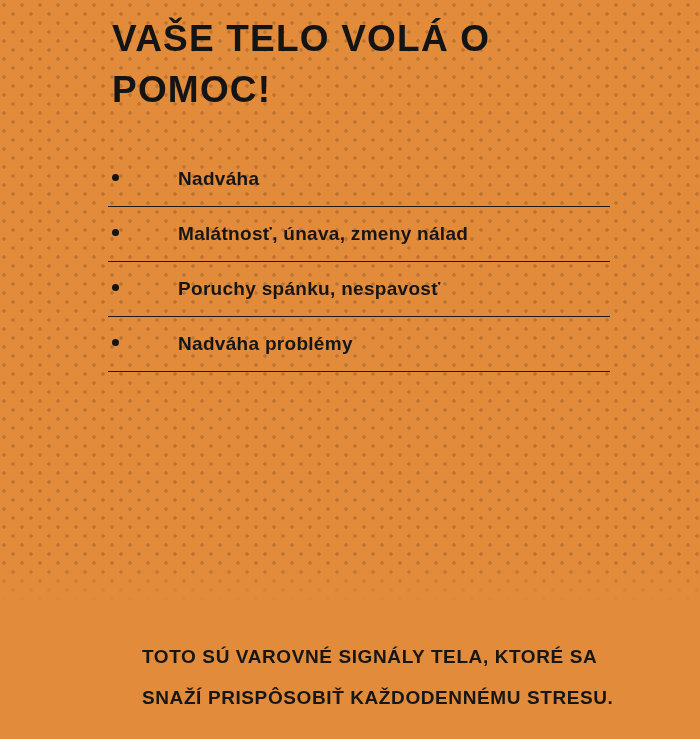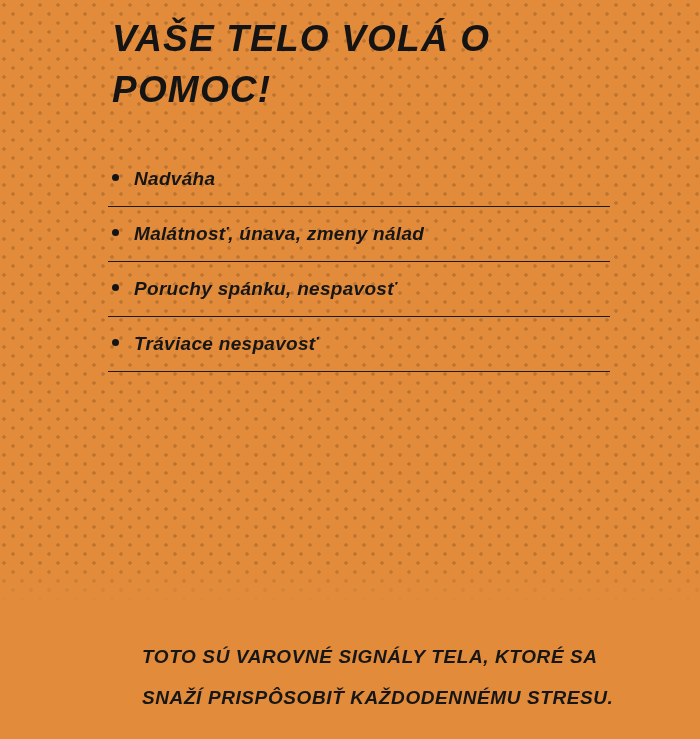--- a/index.html
+++ b/index.html
@@ -9,21 +9,20 @@
     height: 739px;
     overflow: hidden;
     font-family: "Liberation Sans", sans-serif;
   }
 
   .page {
     position: relative;
     width: 700px;
     height: 739px;
     background: #e18b3b;
-    font-style: italic;
   }
 
   
   .dot-pattern {
     position: absolute;
     left: 0; top: 0;
     width: 700px;
     height: 602px;
     background-image:
       radial-gradient(circle, rgba(0,0,0,0.155) 1.55px, rgba(0,0,0,0) 1.75px),
@@ -52,20 +51,21 @@
     top: 152px;
     width: 502px;
     list-style: none;
   }
 
   .symptoms-list li {
     display: flex;
     align-items: center;
     height: 55px;
     border-bottom: 1.5px solid #1b1b1b;
+    gap: 44px;
   }
 
   .bullet {
     flex: 0 0 auto;
     width: 7px;
     height: 7px;
     margin: 0 15px 4px 4px;
     border-radius: 50%;
     background: #141414;
   }
@@ -107,19 +107,19 @@
     <li>
       <span class="bullet"></span>
       <span class="item-label">Malátnosť, únava, zmeny nálad</span>
     </li>
     <li>
       <span class="bullet"></span>
       <span class="item-label">Poruchy spánku, nespavosť</span>
     </li>
     <li>
       <span class="bullet"></span>
-      <span class="item-label">Tráviace nespavosť</span>
+      <span class="item-label">Nadváha problémy</span>
     </li>
   </ul>
 
   <p class="warning-text">TOTO SÚ VAROVNÉ SIGNÁLY TELA, KTORÉ SA SNAŽÍ PRISPÔSOBIŤ KAŽDODENNÉMU STRESU.</p>
 
 </div>
 
 </body></html>

